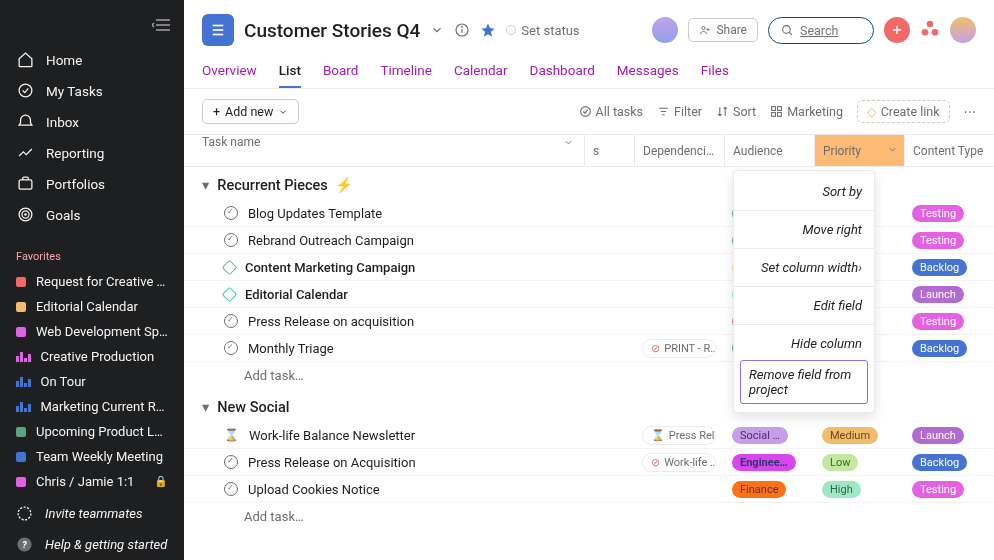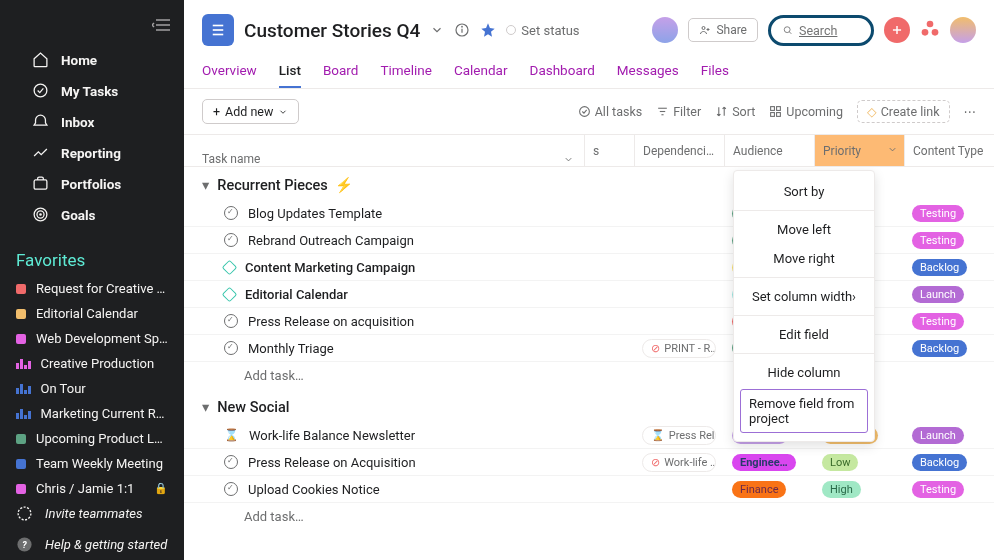--- a/index.html
+++ b/index.html
@@ -1,73 +1,73 @@
 <!DOCTYPE html>
 <html><head>
 <meta charset="utf-8">
 <style>
 * { box-sizing: border-box; margin: 0; padding: 0; font-family: -apple-system, BlinkMacSystemFont, "Segoe UI", Roboto, sans-serif; }
 body { width: 994px; height: 560px; overflow: hidden; display: flex; background: #fff; font-size: 13px; color: #1e1f21; }
 .sidebar { width: 184px; background: #1e1f21; color: #f5f4f3; display: flex; flex-direction: column; padding-top: 8px; position: relative; }
 .sidebar .collapse { position: absolute; top: 18px; right: 14px; color: #a2a0a2; cursor: pointer; }
-.nav-group { padding: 10px 16px 6px; font-weight: bold; }
+.nav-group { padding: 10px 1px 6px; }
 .nav-item { display: flex; align-items: center; gap: 12px; padding: 7px 16px; color: #f5f4f3; cursor: pointer; font-size: 13.5px; }
 .nav-item svg { width: 17px; height: 17px; flex: none; }
-.fav-header { padding: 14px 16px 6px; color: #5eead4; font-size: 17px; }
+.fav-header { padding: 14px 16px 6px; color: #fca5a5; font-size: 11px; }
 .fav-list { flex: 1; overflow: hidden; }
 .fav-item { display: flex; align-items: center; gap: 10px; padding: 5px 16px; color: #f5f4f3; cursor: pointer; font-size: 13px; white-space: nowrap; overflow: hidden; text-overflow: ellipsis; }
 .fav-item span.txt { overflow: hidden; text-overflow: ellipsis; }
 .sq { width: 10px; height: 10px; border-radius: 2px; flex: none; }
 .bars { display: inline-flex; gap: 1.5px; align-items: flex-end; height: 11px; flex: none; }
 .bars i { width: 2.5px; background: currentColor; }
 .lock { margin-left: auto; color: #a2a0a2; font-size: 11px; }
 .side-footer { border-top: 1px solid #3b3c3e00; font-style: italic; }
 .side-footer .nav-item { font-size: 13px; }
 .main { flex: 1; display: flex; flex-direction: column; overflow: hidden; }
 .header { display: flex; align-items: center; gap: 10px; padding: 14px 18px 8px; }
 .proj-icon { width: 32px; height: 32px; background: #4573d2; border-radius: 6px; display: flex; align-items: center; justify-content: center; color: #fff; }
 .title { font-size: 19px; font-weight: 500; }
 .hdr-icn { color: #6d6e6f; display: flex; align-items: center; }
 .star { color: #4573d2; }
 .status-btn { color: #6d6e6f; font-size: 13px; display: flex; align-items: center; gap: 5px; cursor: pointer; }
 .status-btn::before { content: ""; width: 8px; height: 8px; border: 1.5px solid #cfcbcb; border-radius: 50%; }
 .spacer { flex: 1; }
 .avatar { width: 26px; height: 26px; border-radius: 50%; background: #f1bd6c; flex: none; }
 .share-btn { display: flex; align-items: center; gap: 5px; border: 1px solid #cfcbcb; border-radius: 5px; padding: 4px 10px; color: #6d6e6f; cursor: pointer; font-size: 12px; }
-.search { display: flex; align-items: center; gap: 6px; border: 3px solid #0c4a6e; border-radius: 16px; padding: 5px 12px; color: #6d6e6f; width: 106px; text-decoration: underline; }
+.search { display: flex; align-items: center; gap: 6px; border: 1px solid #0c4a6e; border-radius: 16px; padding: 5px 12px; color: #6d6e6f; width: 106px; text-decoration: underline; }
 .search input { border: none; outline: none; width: 60px; font-size: 12.5px; color: #6d6e6f; }
 .plus-btn { width: 26px; height: 26px; border-radius: 50%; background: #f06a6a; color: #fff; display: flex; align-items: center; justify-content: center; cursor: pointer; }
 .tabs { display: flex; gap: 22px; padding: 0 18px; border-bottom: 1px solid #edeae9; }
 .tab { padding: 8px 0; color: #a21caf; cursor: pointer; font-size: 13.5px; border-bottom: 2px solid transparent; }
 .tab.active { color: #1e1f21; font-weight: 500; border-bottom-color: #4573d2; }
 .toolbar { display: flex; align-items: center; gap: 14px; padding: 10px 18px; border-bottom: 1px solid #edeae9; }
 .add-btn { display: flex; align-items: center; gap: 5px; border: 1px solid #cfcbcb; border-radius: 5px; padding: 4px 10px; color: #1e1f21; cursor: pointer; font-size: 12.5px; }
 .tool-item { display: flex; align-items: center; gap: 4px; color: #6d6e6f; cursor: pointer; font-size: 12.5px; }
 .create-link { border: 1px dashed #cfcbcb; border-radius: 5px; padding: 3px 9px; }
-.columns { display: flex; padding: 0 0 0 18px; border-bottom: 1px solid #edeae9; color: #6d6e6f; font-size: 12px; height: 32px; align-items: flex-end; }
+.columns { display: flex; padding: 0 0 0 18px; border-bottom: 1px solid #edeae9; color: #6d6e6f; font-size: 12px; height: 32px; align-items: flex-start; }
 .col-name { flex: 1; display: flex; align-items: center; gap: 6px; }
 .col { width: 90px; padding: 0 8px; border-left: 1px solid #edeae9; height: 100%; display: flex; align-items: center; white-space: nowrap; overflow: hidden; text-overflow: ellipsis; position: relative; }
 .col.small { width: 50px; }
 .col.priority { background: #fdba74; }
 .col .chev { position: absolute; right: 6px; color: #6d6e6f; }
 .sections { flex: 1; overflow: auto; position: relative; }
 .section-hdr { display: flex; align-items: center; gap: 8px; padding: 10px 18px 6px; font-weight: 500; font-size: 14.5px; }
 .section-hdr .tog { color: #6d6e6f; cursor: pointer; }
 .row { display: flex; align-items: center; padding: 0 0 0 40px; border-bottom: 1px solid #f3f3f3; height: 27px; }
 .row .task { flex: 1; display: flex; align-items: center; gap: 10px; font-size: 13px; }
 .check { width: 14px; height: 14px; border: 1.3px solid #6d6e6f; border-radius: 50%; flex: none; position: relative; }
 .check::after { content: "✓"; position: absolute; font-size: 8px; top: 0; left: 2px; color: #6d6e6f; }
 .diamond { width: 11px; height: 11px; border: 1.3px solid #37c5ab; transform: rotate(45deg); border-radius: 2px; flex: none; }
 .cell { width: 90px; padding: 0 8px; height: 100%; display: flex; align-items: center; }
 .cell.small { width: 50px; }
 .pill { padding: 2px 8px; border-radius: 10px; font-size: 11px; white-space: nowrap; overflow: hidden; text-overflow: ellipsis; max-width: 74px; }
 .pill-o { padding: 2px 8px; border-radius: 10px; font-size: 11px; border: 1px solid #edeae9; color: #6d6e6f; display: flex; align-items: center; gap: 4px; white-space: nowrap; overflow: hidden; text-overflow: ellipsis; max-width: 74px; }
 .add-task { padding: 6px 0 6px 60px; color: #6d6e6f; font-size: 13px; cursor: pointer; }
 .dropdown { position: absolute; top: 0; left: 0; width: 142px; background: #fff; border: 1px solid #edeae9; border-radius: 4px; box-shadow: 0 4px 12px rgba(0,0,0,0.12); padding: 6px 0; z-index: 10; }
-.dd-item { padding: 7px 12px; font-size: 13px; cursor: pointer; display: flex; align-items: center; justify-content: center; }
+.dd-item { padding: 7px 12px; font-size: 13px; cursor: pointer; display: flex; align-items: center; justify-content: flex-end; font-style: italic; }
 .dd-item.boxed { margin: 2px 6px; border: 1px solid #9c6fd6; border-radius: 3px; padding: 6px 8px; }
 .dd-sep { height: 1px; background: #edeae9; margin: 4px 0; }
 </style>
 </head>
 <body>
 
 <div class="sidebar">
   <div class="collapse">
     <svg width="18" height="14" viewBox="0 0 18 14" fill="none" stroke="currentColor" stroke-width="1.5">
         <line x1="4" y1="2" x2="18" y2="2"></line>
@@ -293,21 +293,21 @@
         </svg>
         <span>Sort</span>
       </div>
     <div class="tool-item">
         <svg width="13" height="13" viewBox="0 0 24 24" fill="none" stroke="currentColor" stroke-width="2">
           <rect x="3" y="3" width="7" height="7"></rect>
           <rect x="14" y="3" width="7" height="7"></rect>
           <rect x="3" y="14" width="7" height="7"></rect>
           <rect x="14" y="14" width="7" height="7"></rect>
         </svg>
-        <span>Upcoming</span>
+        <span>Marketing</span>
       </div>
     <div class="tool-item create-link">
         <span style="color:#f1bd6c;">◇</span>
         <span>Create link</span>
       </div>
     <div class="tool-item">⋯</div>
   </div>
 
   <div class="columns">
     <div class="col-name">
@@ -336,23 +336,20 @@
       </div>
   </div>
 
   <div class="sections" id="sections-body">
     <div class="dropdown" style="left:549px; top:3px;">
       <div class="dd-item">
           <span>Sort by</span>
         </div>
       <div class="dd-sep"></div>
       <div class="dd-item">
-          <span>Move left</span>
-        </div>
-      <div class="dd-item">
           <span>Move right</span>
         </div>
       <div class="dd-sep"></div>
       <div class="dd-item">
           <span>Set column width</span>
           <span>›</span>
         </div>
       <div class="dd-sep"></div>
       <div class="dd-item">
           <span>Edit field</span>

